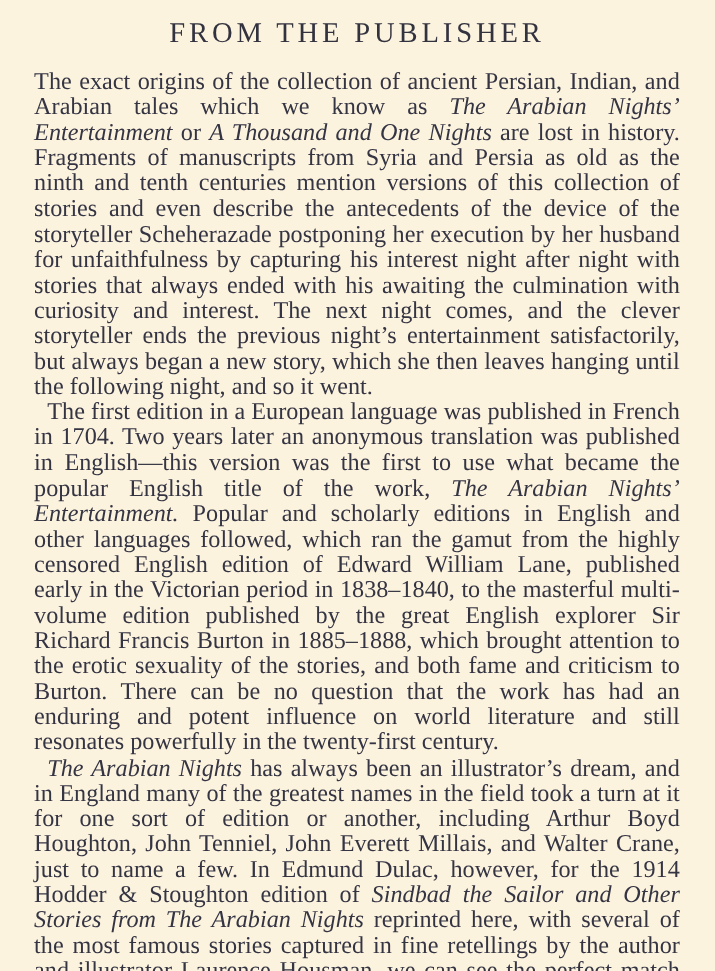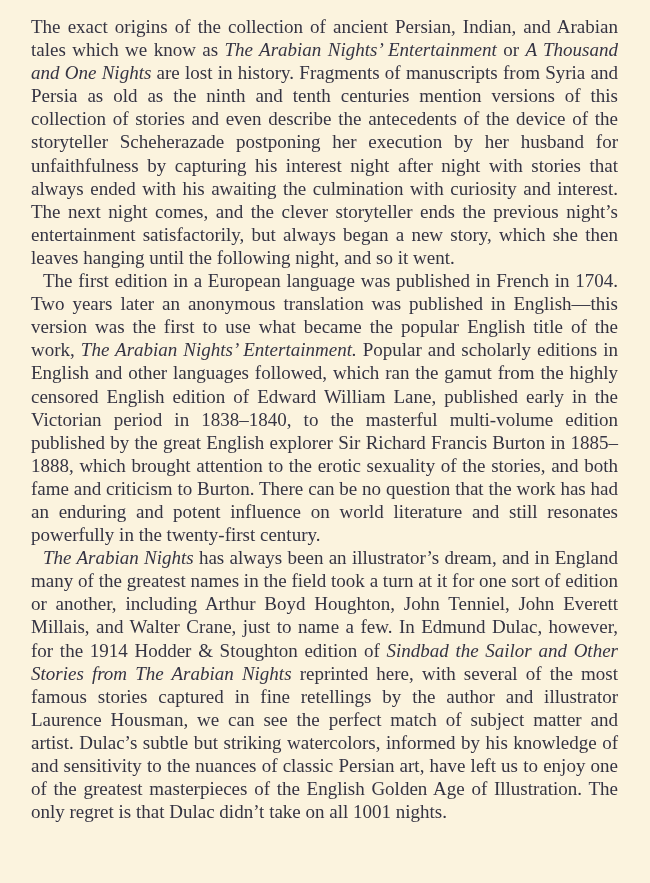--- a/index.html
+++ b/index.html
@@ -16,36 +16,37 @@
   }
   .page-title {
     font-size: 26px;
     font-weight: normal;
     letter-spacing: 3.5px;
     text-align: center;
     color: #33323f;
     margin: 0 0 17px 0;
   }
   .body-text p {
-    font-size: 19px;
+    font-size: 22px;
     line-height: 23.1px;
     text-align: justify;
     margin: 0;
     hyphens: none;
   }
   .body-text p.indent {
     text-indent: 12px;
     font-family: Liberation Serif, serif;
   }
   .body-text em {
     font-style: italic;
   }
 </style>
 </head>
 <body>
 
 <div class="page">
+  <h1 class="page-title">FROM THE PUBLISHER</h1>
   <div class="body-text">
     <p><span>The exact origins of the collection of ancient Persian, Indian, and Arabian tales which we know as </span><em>The Arabian Nights’ Entertainment</em><span> or </span><em>A Thousand and One Nights</em><span> are lost in history. Fragments of manuscripts from Syria and Persia as old as the ninth and tenth centuries mention versions of this collection of stories and even describe the antecedents of the device of the storyteller Scheherazade postponing her execution by her husband for unfaithfulness by capturing his interest night after night with stories that always ended with his awaiting the culmination with curiosity and interest. The next night comes, and the clever storyteller ends the previous night’s entertainment satisfactorily, but always began a new story, which she then leaves hanging until the following night, and so it went.</span></p>
     <p class="indent"><span>The first edition in a European language was published in French in 1704. Two years later an anonymous translation was published in English—this version was the first to use what became the popular English title of the work, </span><em>The Arabian Nights’ Entertainment.</em><span> Popular and scholarly editions in English and other languages followed, which ran the gamut from the highly censored English edition of Edward William Lane, published early in the Victorian period in 1838–1840, to the masterful multi-volume edition published by the great English explorer Sir Richard Francis Burton in 1885–1888, which brought attention to the erotic sexuality of the stories, and both fame and criticism to Burton. There can be no question that the work has had an enduring and potent influence on world literature and still resonates powerfully in the twenty-first century.</span></p>
     <p class="indent"><em>The Arabian Nights</em><span> has always been an illustrator’s dream, and in England many of the greatest names in the field took a turn at it for one sort of edition or another, including Arthur Boyd Houghton, John Tenniel, John Everett Millais, and Walter Crane, just to name a few. In Edmund Dulac, however, for the 1914 Hodder &amp; Stoughton edition of </span><em>Sindbad the Sailor and Other Stories from The Arabian Nights</em><span> reprinted here, with several of the most famous stories captured in fine retellings by the author and illustrator Laurence Housman, we can see the perfect match of subject matter and artist. Dulac’s subtle but striking watercolors, informed by his knowledge of and sensitivity to the nuances of classic Persian art, have left us to enjoy one of the greatest masterpieces of the English Golden Age of Illustration. The only regret is that Dulac didn’t take on all 1001 nights.</span></p>
   </div>
 </div>
 
 </body></html>

